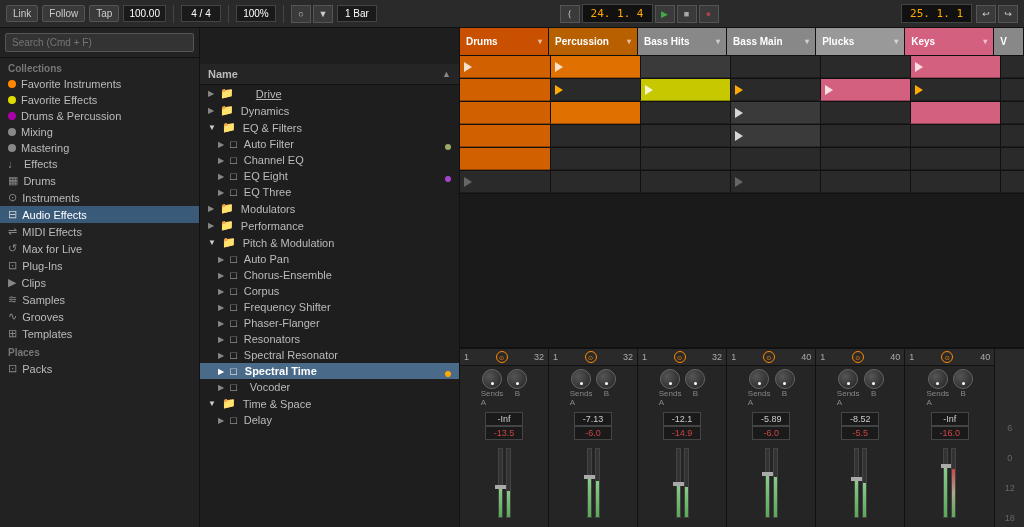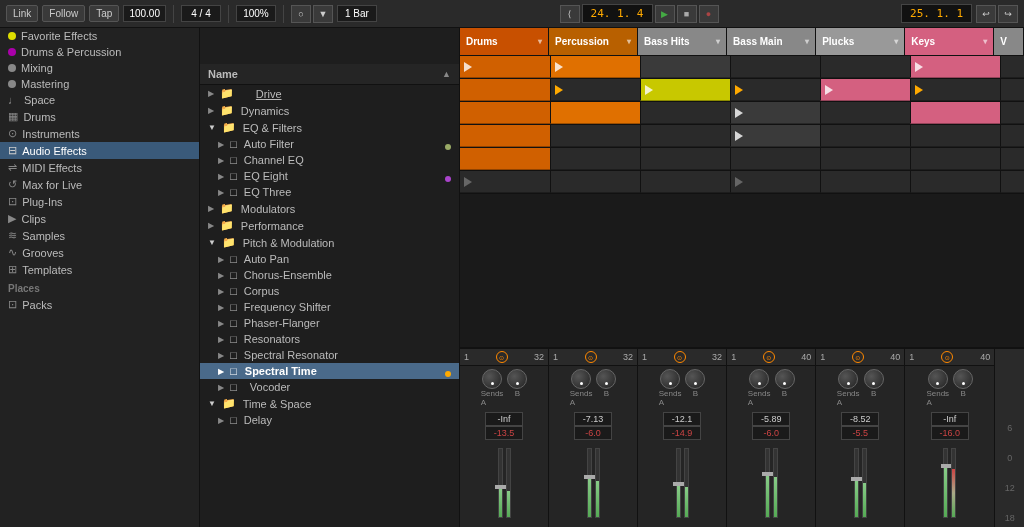--- a/index.html
+++ b/index.html
@@ -346,41 +346,49 @@
   <div class="position-display">25. 1. 1</div>
   <div style="display:flex; gap:2px;">
     <div class="transport-btn">↩</div>
     <div class="transport-btn">↪</div>
   </div>
 </div>
 
 <div class="main-layout">
 
   <div class="browser">
+    <div class="search-bar">
+      <input class="search-input" placeholder="Search (Cmd + F)" style="">
+    </div>
     <div style="flex:1; overflow-y:auto;">
+      <div class="browser-section-label">Collections</div>
+      <div class="browser-item">
+        <div class="dot dot-orange"></div>
+        <span>Favorite Instruments</span>
+      </div>
       <div class="browser-item">
         <div class="dot dot-yellow"></div>
         <span>Favorite Effects</span>
       </div>
       <div class="browser-item">
         <div class="dot dot-purple"></div>
         <span>Drums &amp; Percussion</span>
       </div>
       <div class="browser-item">
         <div class="dot dot-gray"></div>
         <span>Mixing</span>
       </div>
       <div class="browser-item">
         <div class="dot dot-gray"></div>
         <span>Mastering</span>
       </div>
 
       <div class="browser-item">
         <span style="color:#888;">♩</span>
-        <span>Space</span>
+        <span>Effects</span>
       </div>
       <div class="browser-item">
         <span style="color:#888;">▦</span>
         <span>Drums</span>
       </div>
       <div class="browser-item">
         <span style="color:#888;">⊙</span>
         <span>Instruments</span>
       </div>
       <div class="browser-item active">

